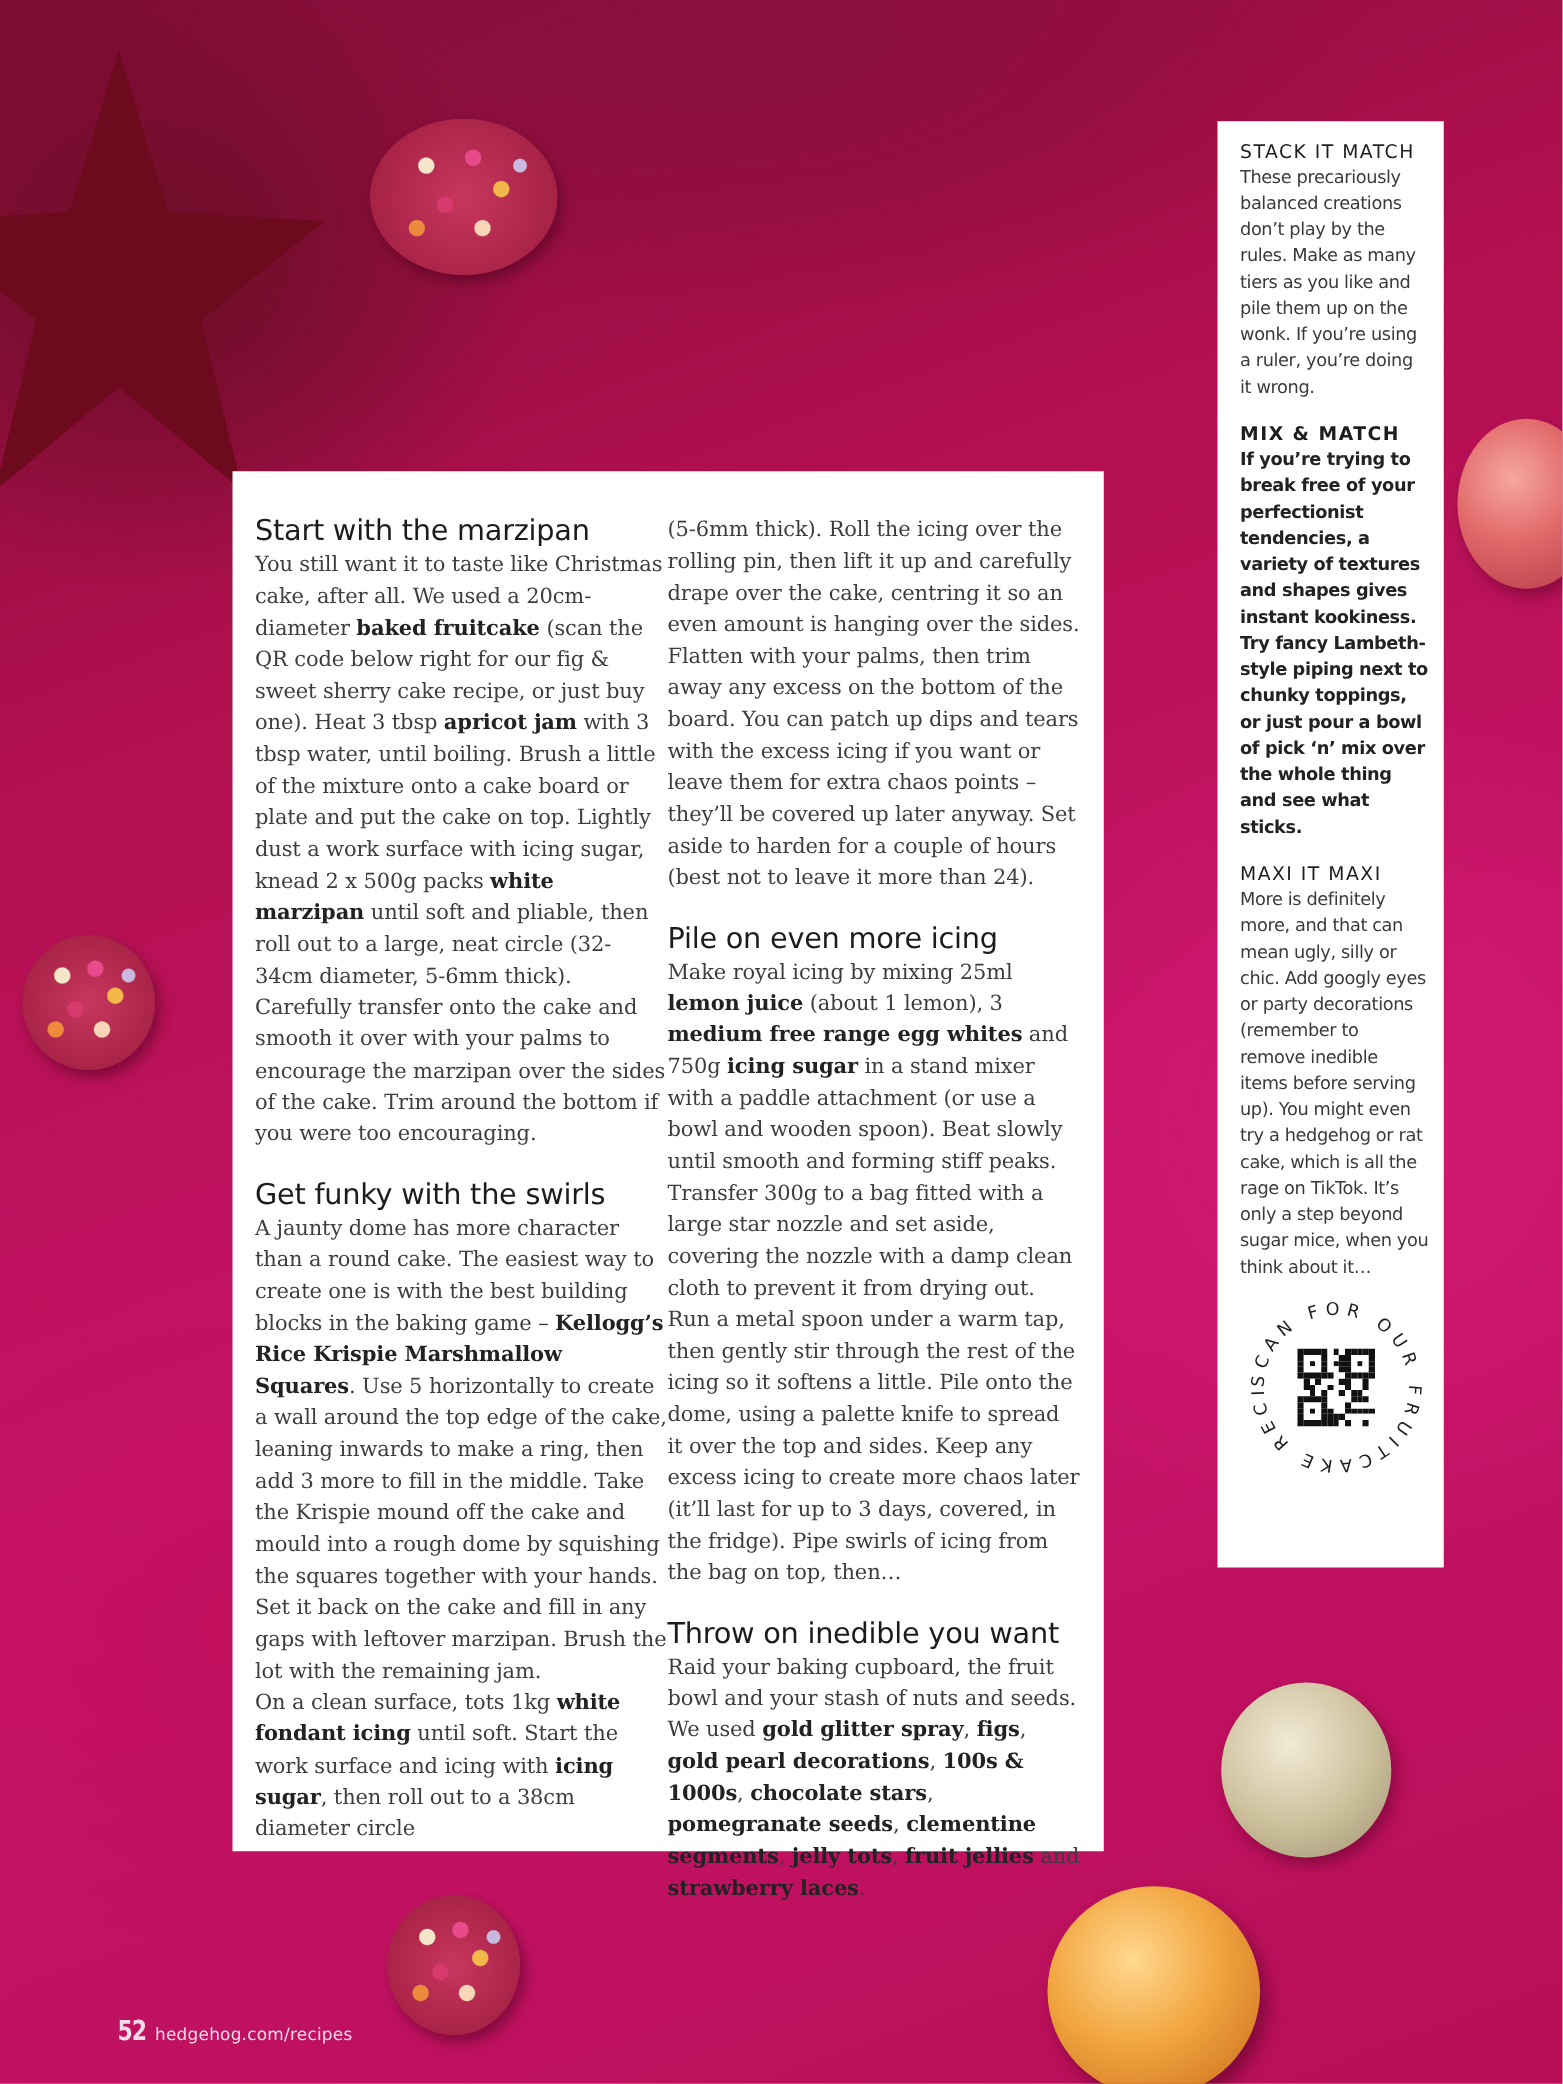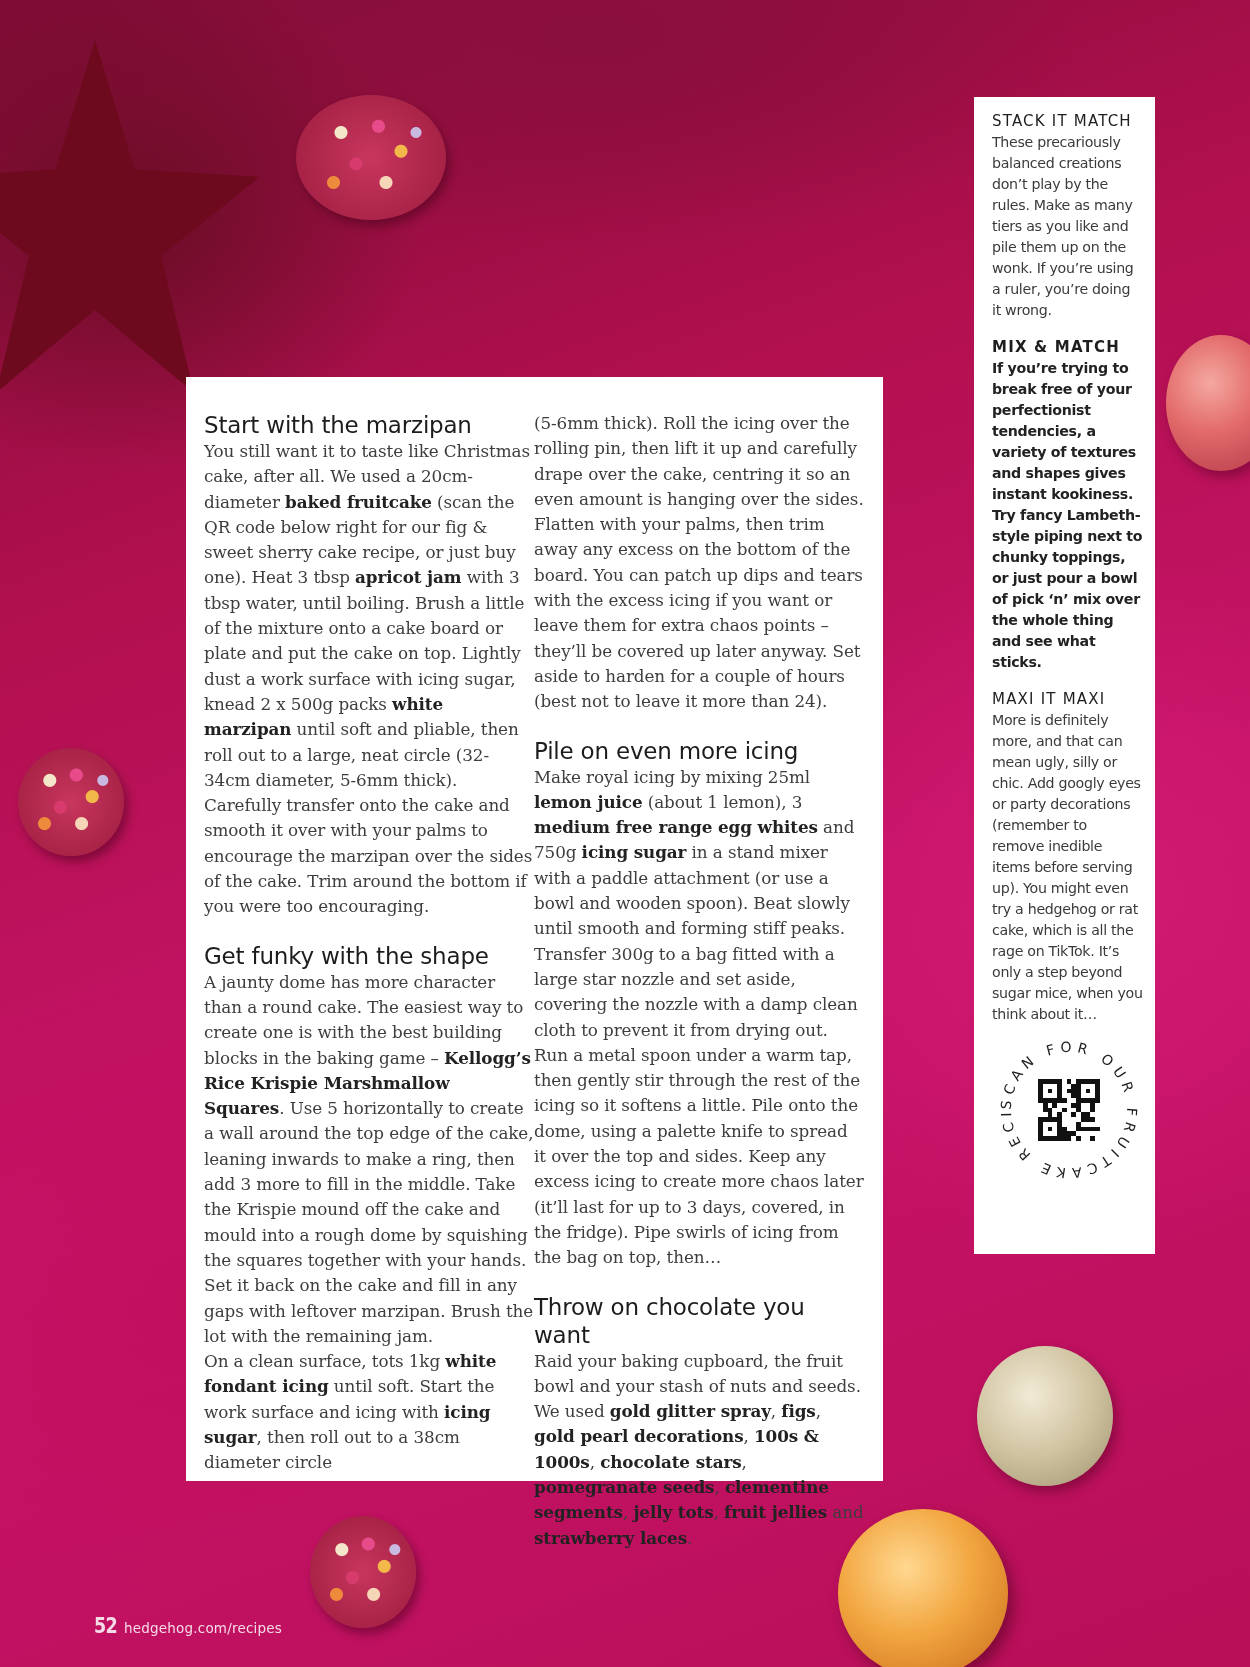--- a/index.html
+++ b/index.html
@@ -97,32 +97,32 @@
 <div class="prop sprinkle-ball" style="left:310px;top:1516px;width:106px;height:112px;"></div>
 <div class="prop jelly-red" style="left:1166px;top:335px;width:110px;height:136px;"></div>
 <div class="prop jelly-cream" style="left:977px;top:1346px;width:136px;height:140px;"></div>
 <div class="prop clementine" style="left:838px;top:1509px;width:170px;height:168px;"></div>
 
 <article class="card">
   <div class="col">
     <h2 class="first">Start with the marzipan</h2>
     <p><span>You still want it to taste like Christmas cake, after all. We used a 20cm-diameter </span><b>baked fruitcake</b><span> (scan the QR code below right for our fig &amp; sweet sherry cake recipe, or just buy one). Heat 3 tbsp </span><b>apricot jam</b><span> with 3 tbsp water, until boiling. Brush a little of the mixture onto a cake board or plate and put the cake on top. Lightly dust a work surface with icing sugar, knead 2 x 500g packs </span><b>white marzipan</b><span> until soft and pliable, then roll out to a large, neat circle (32-34cm diameter, 5-6mm thick). Carefully transfer onto the cake and smooth it over with your palms to encourage the marzipan over the sides of the cake. Trim around the bottom if you were too encouraging.</span></p>
 
-    <h2>Get funky with the shape</h2>
+    <h2>Get funky with the swirls</h2>
     <p><span>A jaunty dome has more character than a round cake. The easiest way to create one is with the best building blocks in the baking game – </span><b>Kellogg’s Rice Krispie Marshmallow Squares</b><span>. Use 5 horizontally to create a wall around the top edge of the cake, leaning inwards to make a ring, then add 3 more to fill in the middle. Take the Krispie mound off the cake and mould into a rough dome by squishing the squares together with your hands. Set it back on the cake and fill in any gaps with leftover marzipan. Brush the lot with the remaining jam.</span></p>
 
     <p><span>On a clean surface, tots 1kg </span><b>white fondant icing</b><span> until soft. Start the work surface and icing with </span><b>icing sugar</b><span>, then roll out to a 38cm diameter circle </span></p>
   </div>
   <div class="col">
     <p>(5-6mm thick). Roll the icing over the rolling pin, then lift it up and carefully drape over the cake, centring it so an even amount is hanging over the sides. Flatten with your palms, then trim away any excess on the bottom of the board. You can patch up dips and tears with the excess icing if you want or leave them for extra chaos points – they’ll be covered up later anyway. Set aside to harden for a couple of hours (best not to leave it more than 24).</p>
 
     <h2>Pile on even more icing</h2>
     <p><span>Make royal icing by mixing 25ml </span><b>lemon juice</b><span> (about 1 lemon), 3 </span><b>medium free range egg whites</b><span> and 750g </span><b>icing sugar</b><span> in a stand mixer with a paddle attachment (or use a bowl and wooden spoon). Beat slowly until smooth and forming stiff peaks. Transfer 300g to a bag fitted with a large star nozzle and set aside, covering the nozzle with a damp clean cloth to prevent it from drying out. Run a metal spoon under a warm tap, then gently stir through the rest of the icing so it softens a little. Pile onto the dome, using a palette knife to spread it over the top and sides. Keep any excess icing to create more chaos later (it’ll last for up to 3 days, covered, in the fridge). Pipe swirls of icing from the bag on top, then…</span></p>
 
-    <h2>Throw on chocolate you want</h2>
+    <h2>Throw on inedible you want</h2>
     <p><span>Raid your baking cupboard, the fruit bowl and your stash of nuts and seeds. We used </span><b>gold glitter spray</b><span>, </span><b>figs</b><span>, </span><b>gold pearl decorations</b><span>, </span><b>100s &amp; 1000s</b><span>, </span><b>chocolate stars</b><span>, </span><b>pomegranate seeds</b><span>, </span><b>clementine segments</b><span>, </span><b>jelly tots</b><span>, </span><b>fruit jellies</b><span> and </span><b>strawberry laces</b><span>.</span></p>
   </div>
 </article>
 
 <aside class="sidebar">
 
   <h3>STACK IT MATCH</h3>
   <p class="txt">These precariously balanced creations don’t play by the rules. Make as many tiers as you like and pile them up on the wonk. If you’re using a ruler, you’re doing it wrong.</p>
 
   <h3 class="bold">MIX &amp; MATCH</h3>

